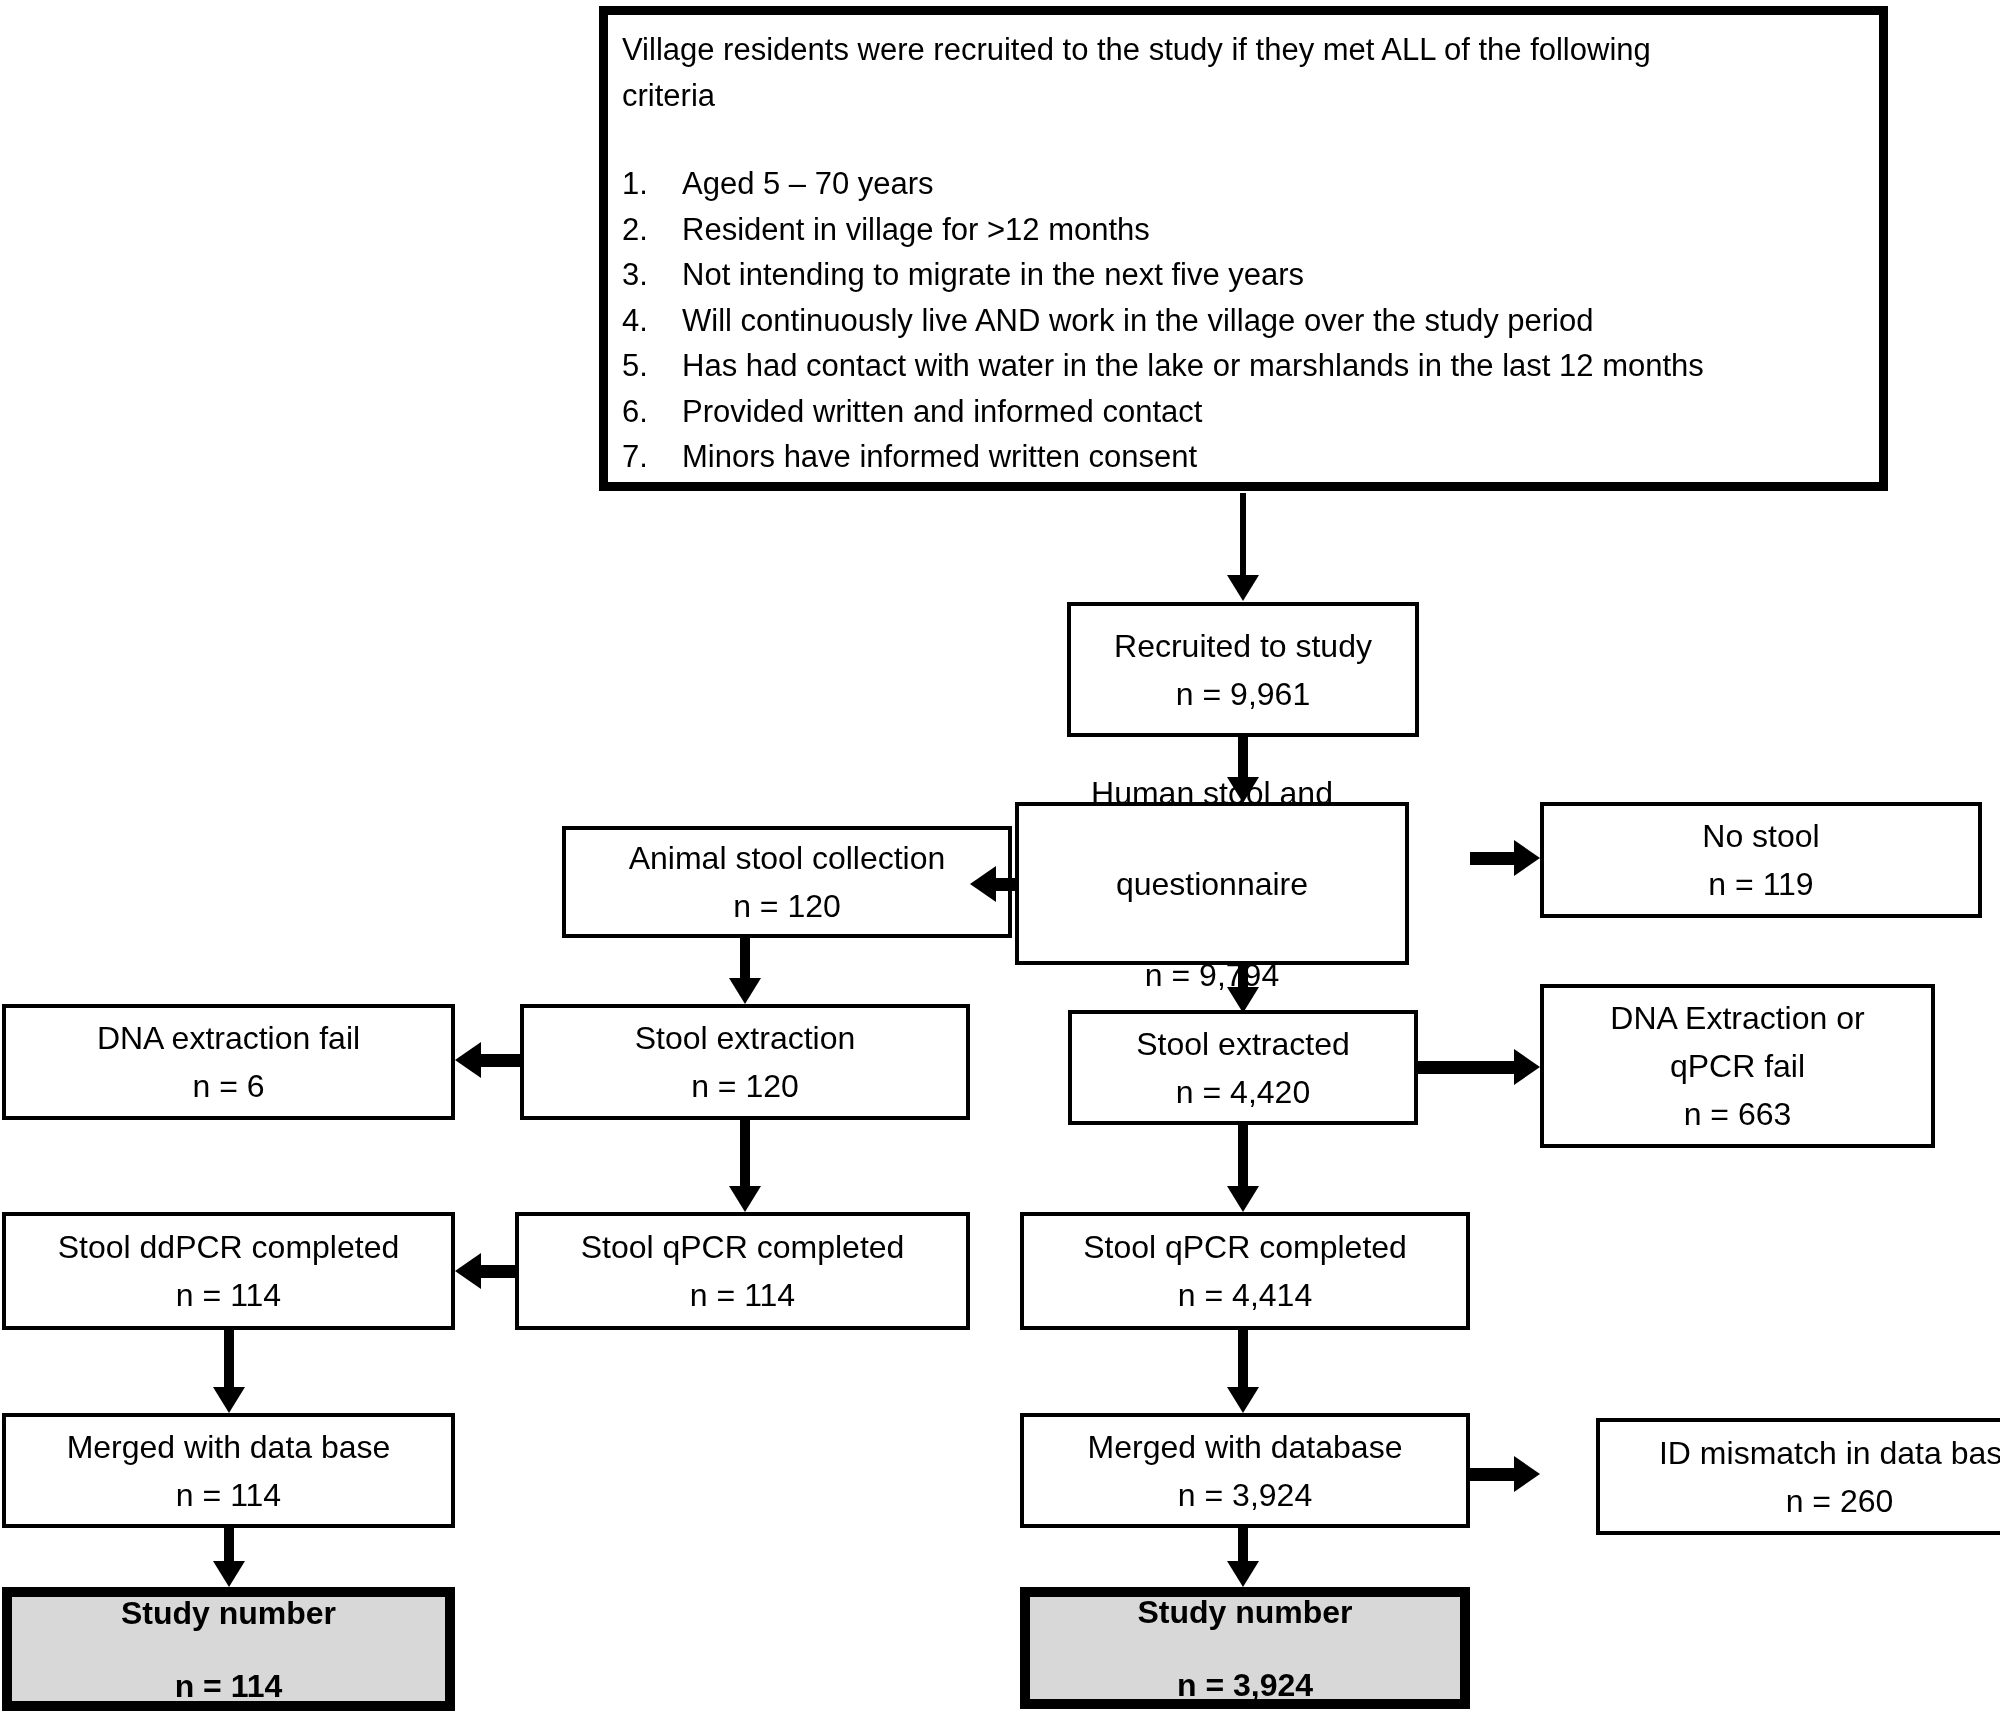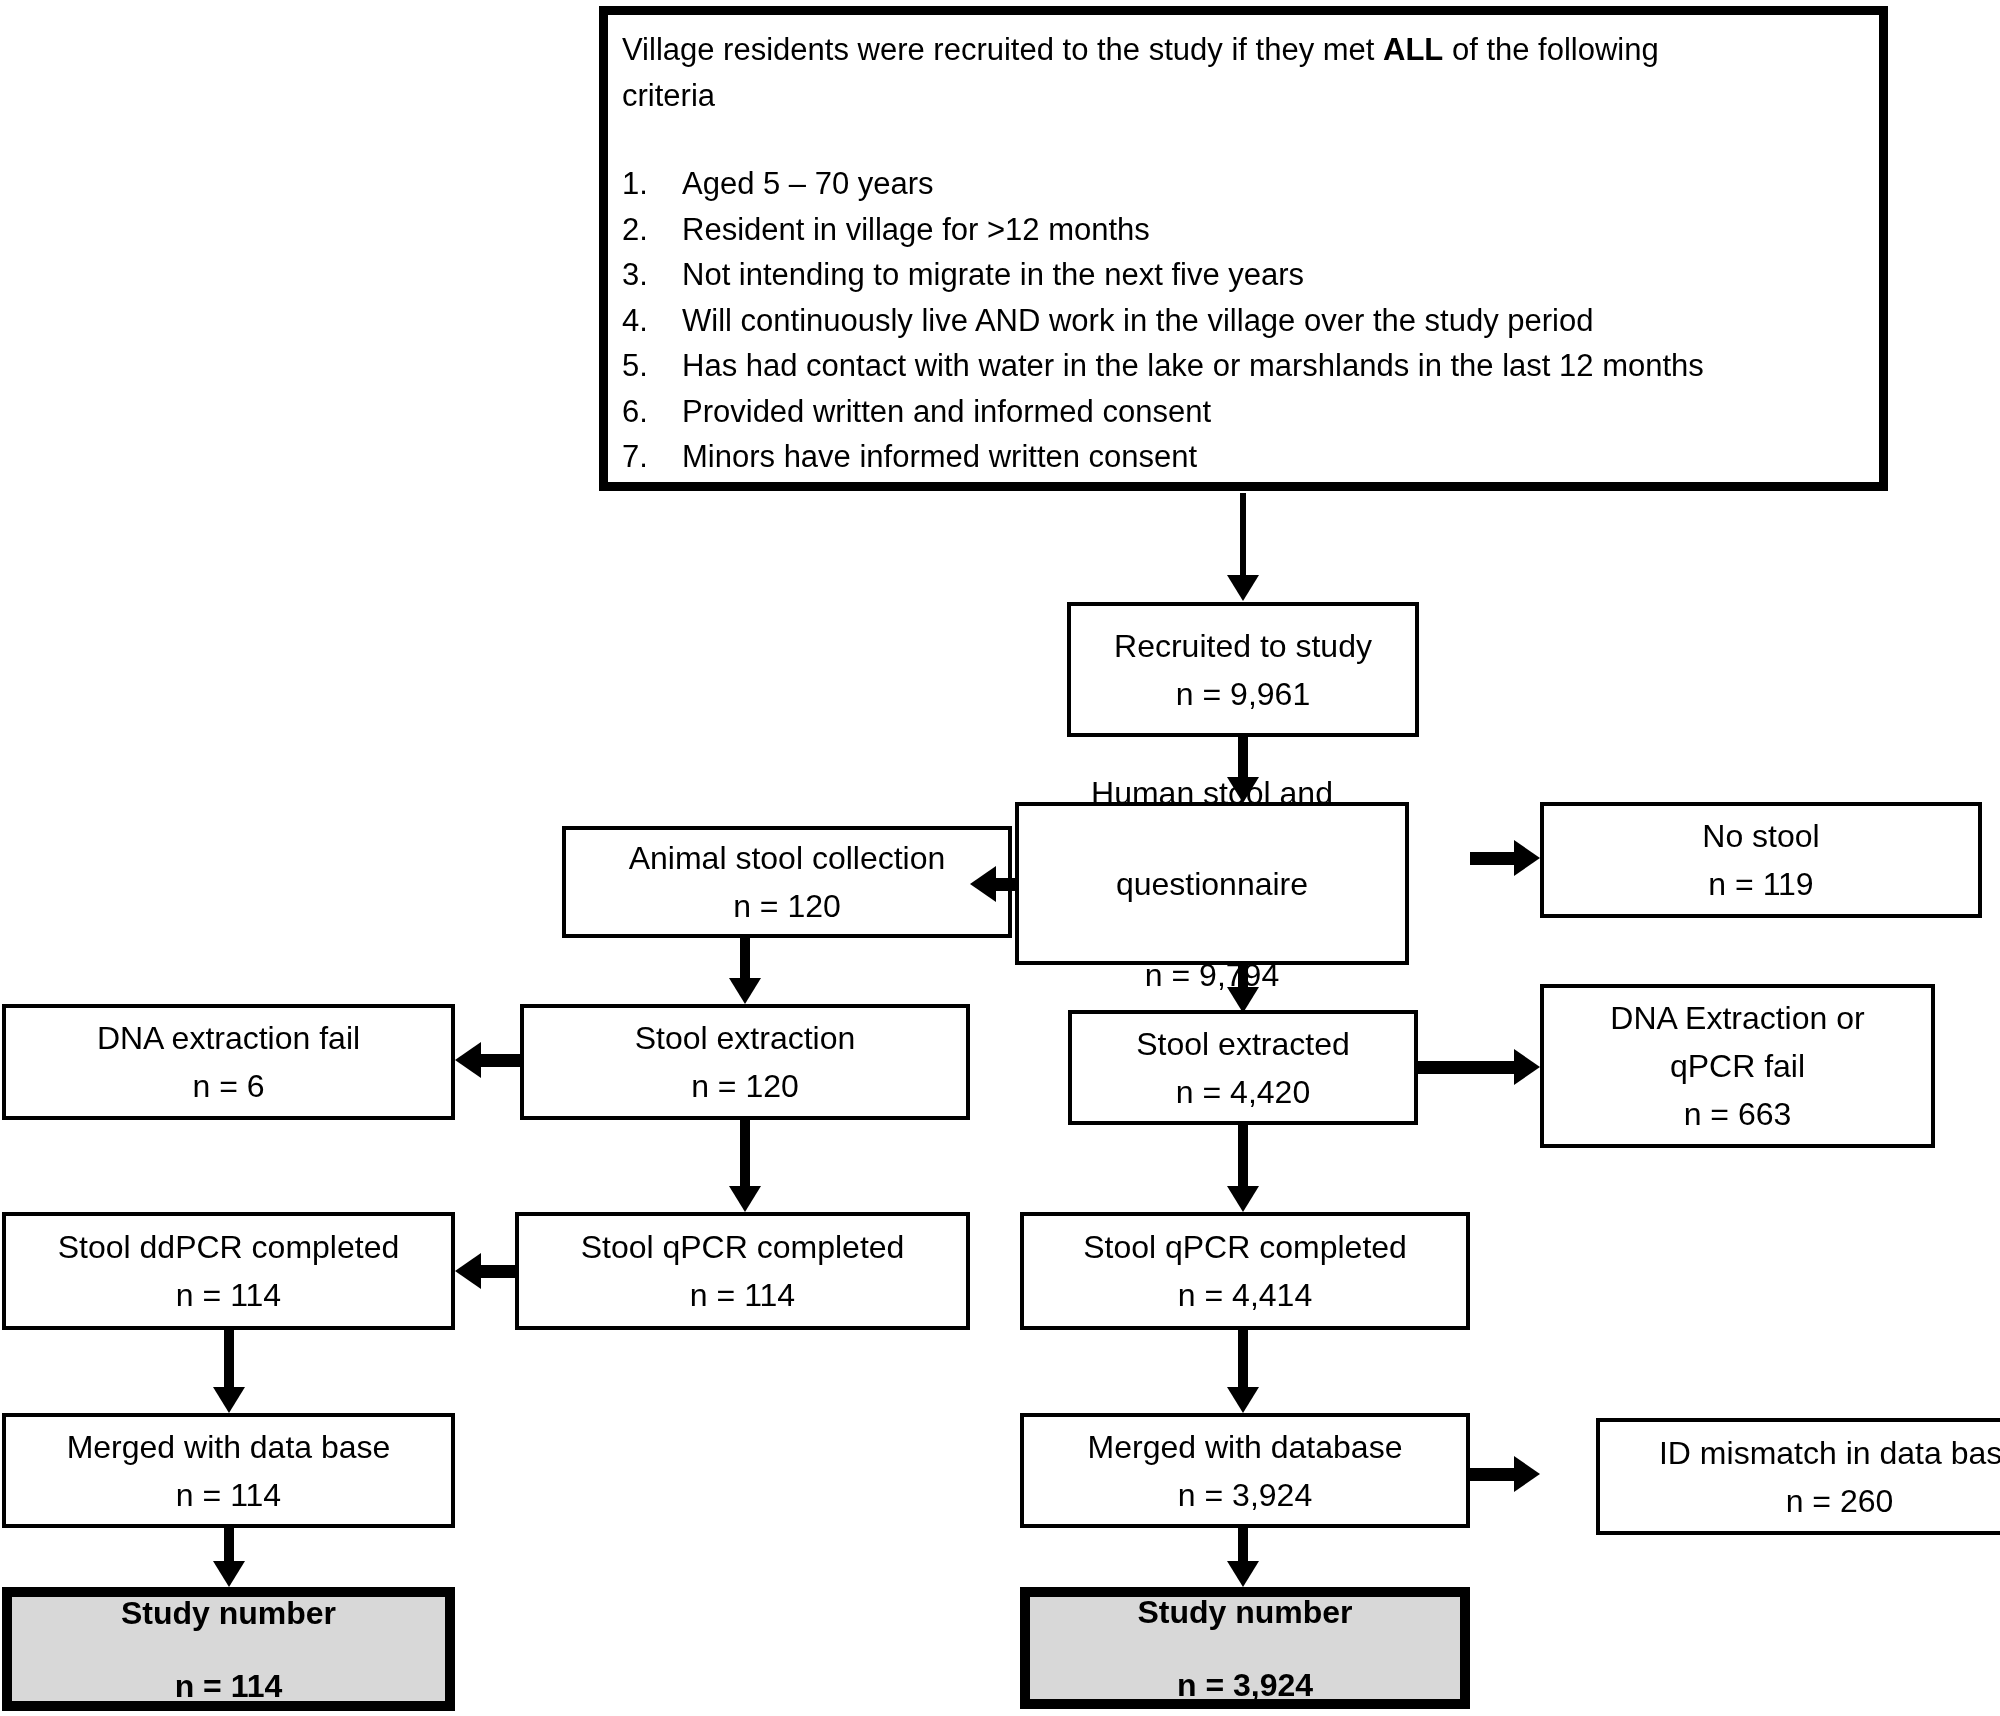--- a/index.html
+++ b/index.html
@@ -11,21 +11,21 @@
        text-align:center;font-size:32px;line-height:48px;}
   .box .line{white-space:nowrap;}
   .thick{border-width:9px;}
   .gray{background:var(--gray);border-width:10px;font-weight:700;gap:25px;}
   
   #criteria{align-items:flex-start;justify-content:flex-start;text-align:left;
             font-size:31px;line-height:46px;padding:12px 18px 0 14px;border-width:9px;}
   .crit-list{margin-top:42px;}
   .crit-row{display:flex;line-height:45.5px;}
   .crit-num{width:60px;flex:0 0 60px;}
-  .b{font-weight:700;}
+  .b{font-weight:400;}
   
   .stem{position:absolute;background:var(--ink);}
   .head{position:absolute;width:0;height:0;}
   .head.down{border-left:16px solid transparent;border-right:16px solid transparent;border-top:26px solid var(--ink);}
   .head.left{border-top:18px solid transparent;border-bottom:18px solid transparent;border-right:26px solid var(--ink);}
   .head.right{border-top:18px solid transparent;border-bottom:18px solid transparent;border-left:26px solid var(--ink);}
 </style>
 </head>
 <body>
 
@@ -52,21 +52,21 @@
       <div class="crit-row">
           <span class="crit-num">4.</span>
           <span>Will continuously live AND work in the village over the study period</span>
         </div>
       <div class="crit-row">
           <span class="crit-num">5.</span>
           <span>Has had contact with water in the lake or marshlands in the last 12 months</span>
         </div>
       <div class="crit-row">
           <span class="crit-num">6.</span>
-          <span>Provided written and informed consent</span>
+          <span>Provided written and informed contact</span>
         </div>
       <div class="crit-row">
           <span class="crit-num">7.</span>
           <span>Minors have informed written consent</span>
         </div>
     </div>
   </div>
 
   <div class="box" style="left:1067px;top:602px;width:352px;height:135px;">
     <div class="line">Recruited to study</div>

